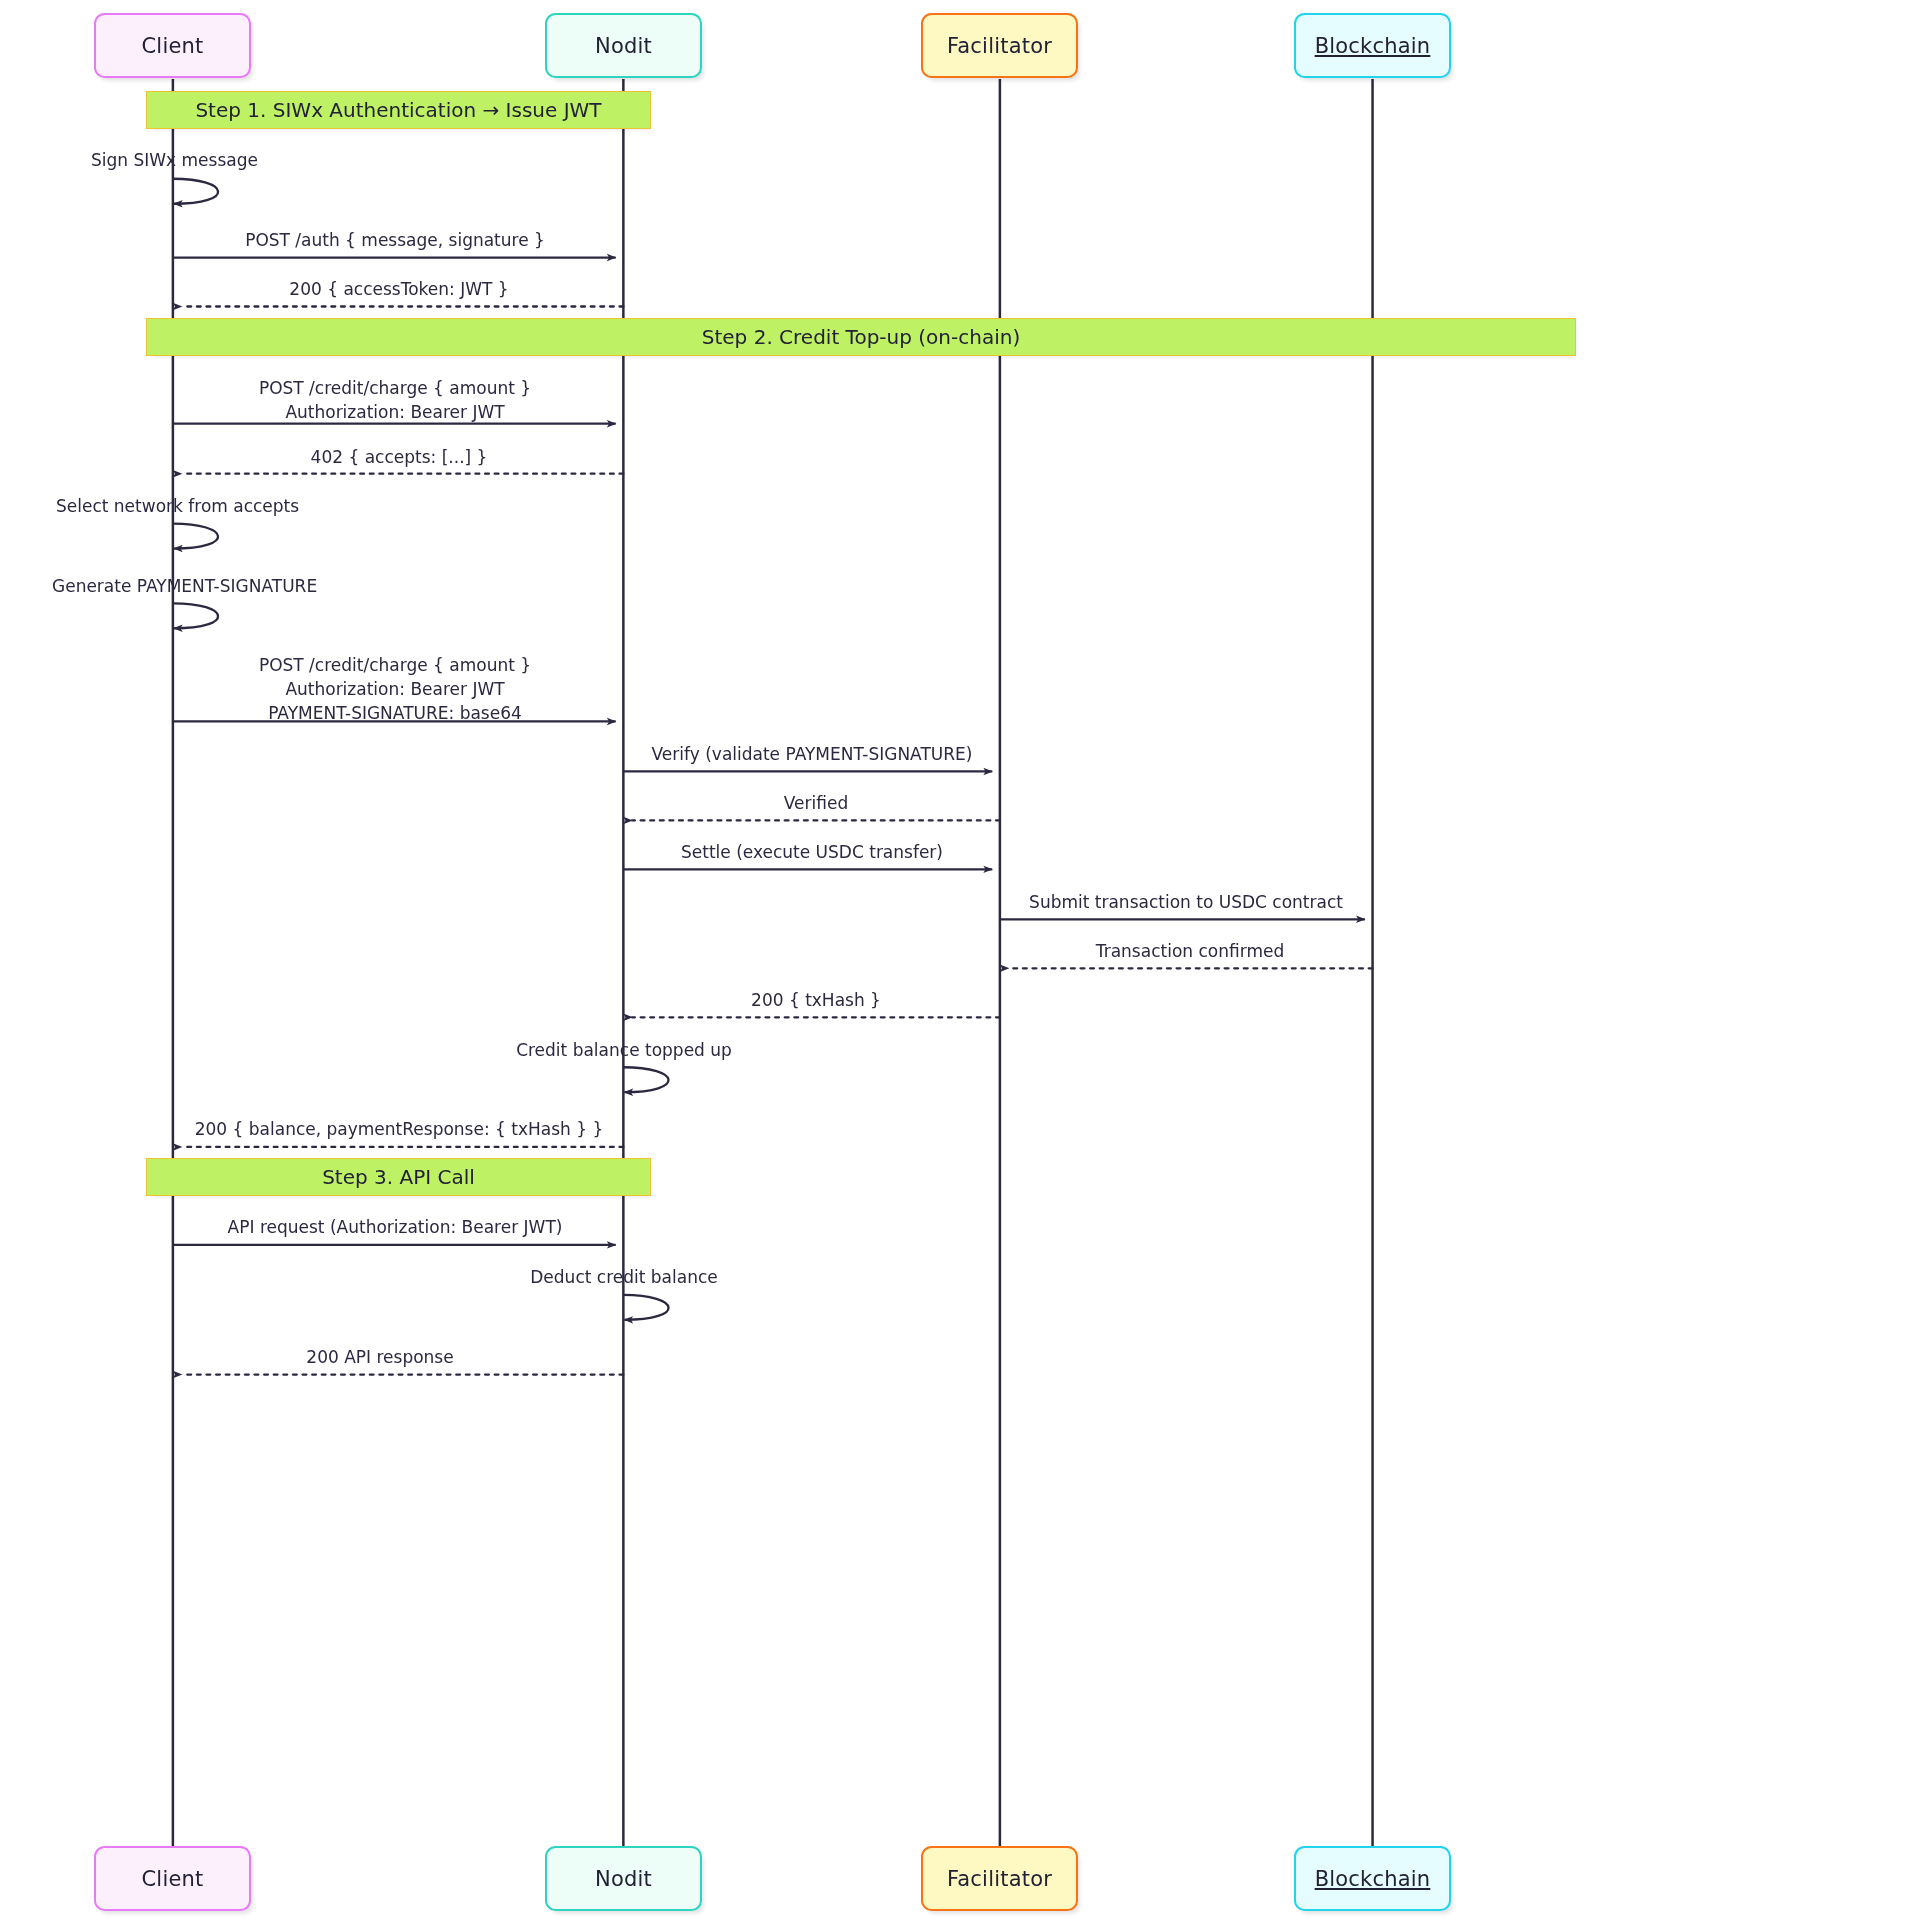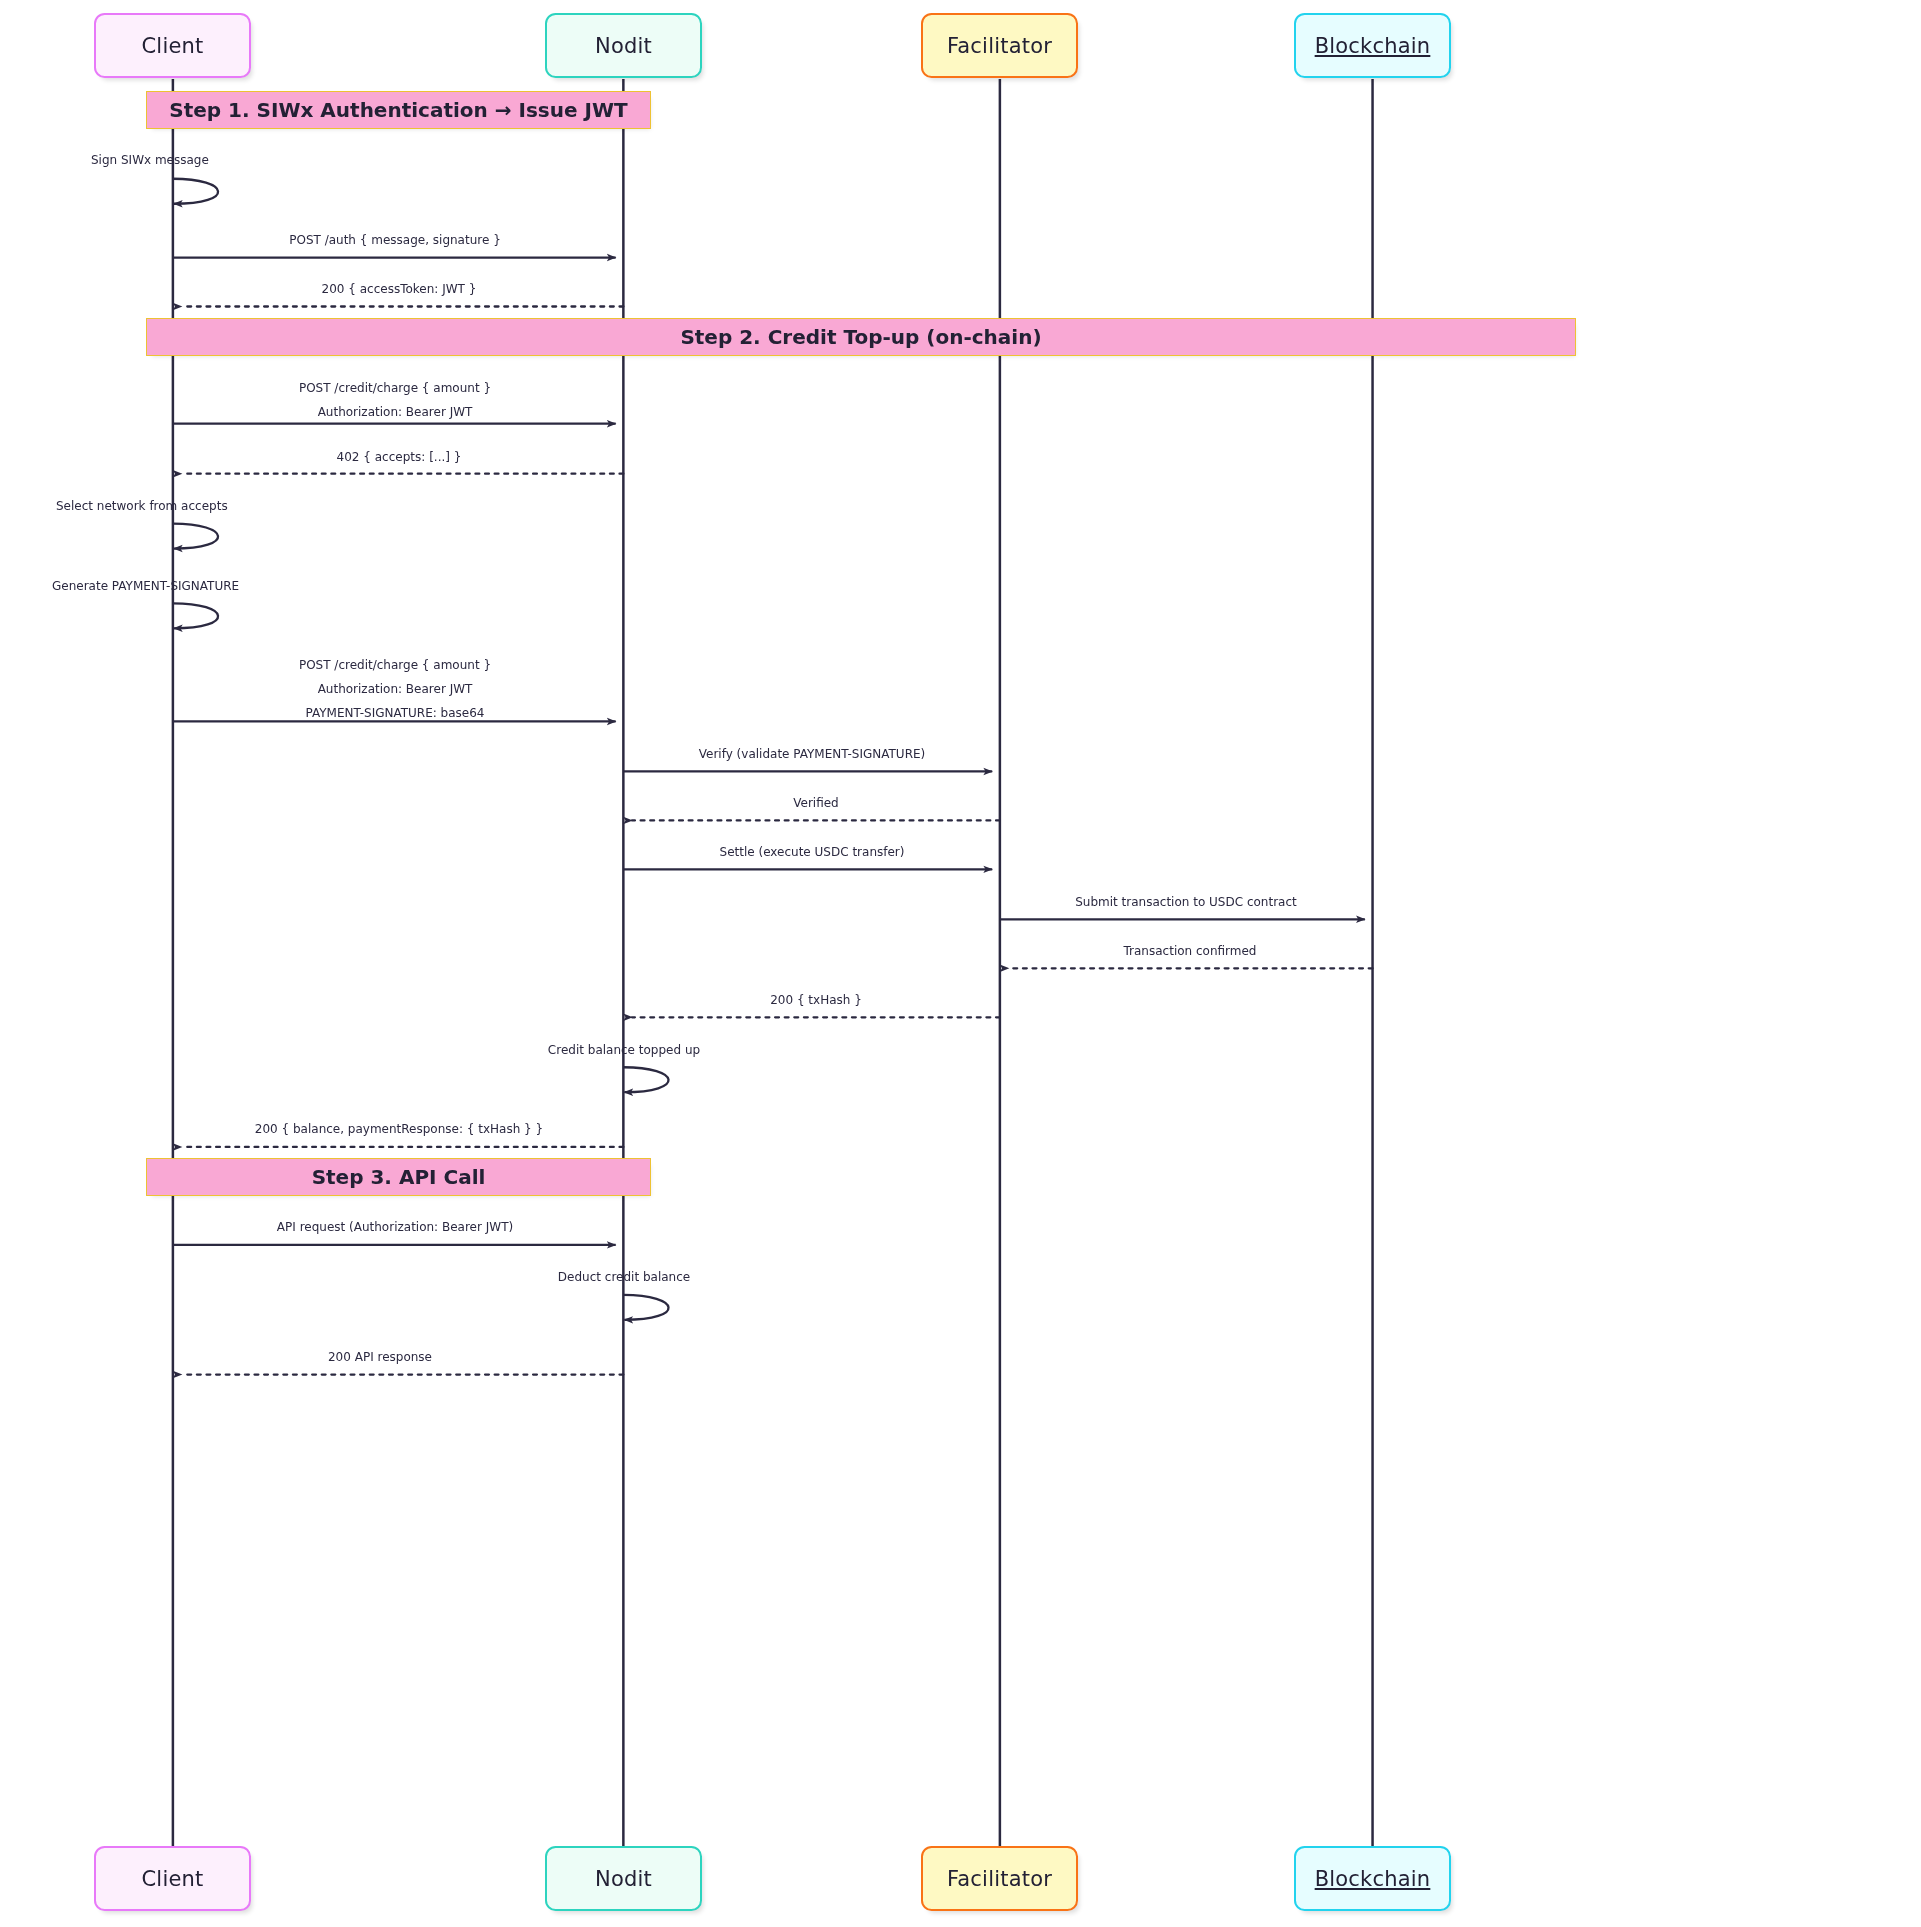--- a/index.html
+++ b/index.html
@@ -30,34 +30,34 @@
   }
   .a-client     {background:#fdf0fd;border-color:#e879f9;}
   .a-nodit      {background:#edfdf7;border-color:#2dd4bf;}
   .a-facilitator{background:#fef9c3;border-color:#f97316;}
   .a-blockchain {background:#e6fdff;border-color:#22d3ee;text-decoration:underline;}
 
   
   .banner{
     position:absolute;
     height:38px;
-    background:#f9a8d4;
+    background:#bef264;
     border:1.9px solid #edc233;
     box-sizing:border-box;
     display:flex;align-items:center;justify-content:center;
-    font-size:20px;font-weight:bold;
+    font-size:20px;font-weight:normal;
     color:#232135;
     box-shadow:2.9px 3.8px 4.8px -2.9px rgba(0,0,0,.13);
     z-index:5;
   }
 
   
   .msg{
     position:absolute;
-    font-size:12px;
+    font-size:17px;
     color:#2b2940;
     white-space:nowrap;
     line-height:24px;
     z-index:4;
     background:transparent;
   }
   .msg.c{transform:translateX(-50%);text-align:center;}
   .msg.l{text-align:left;}
 </style>
 </head>

